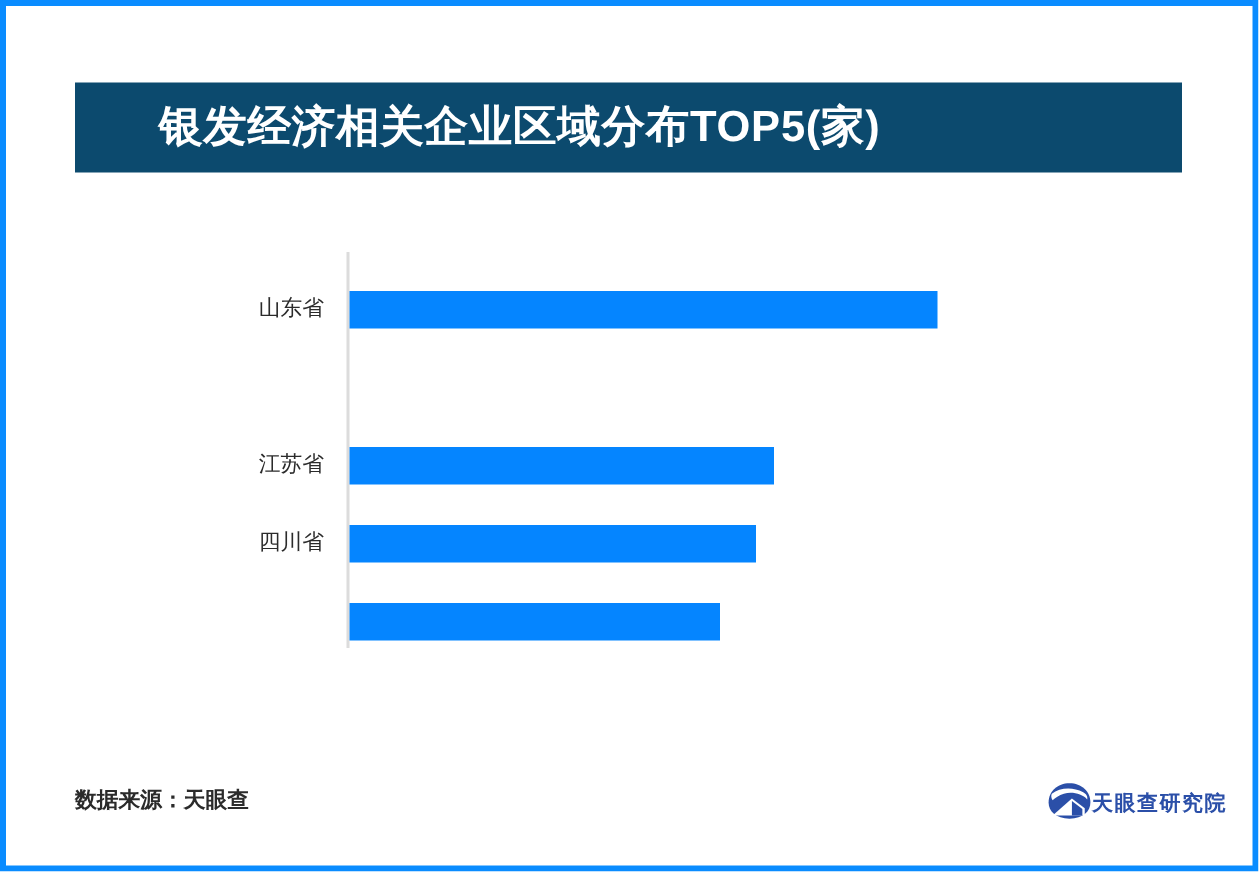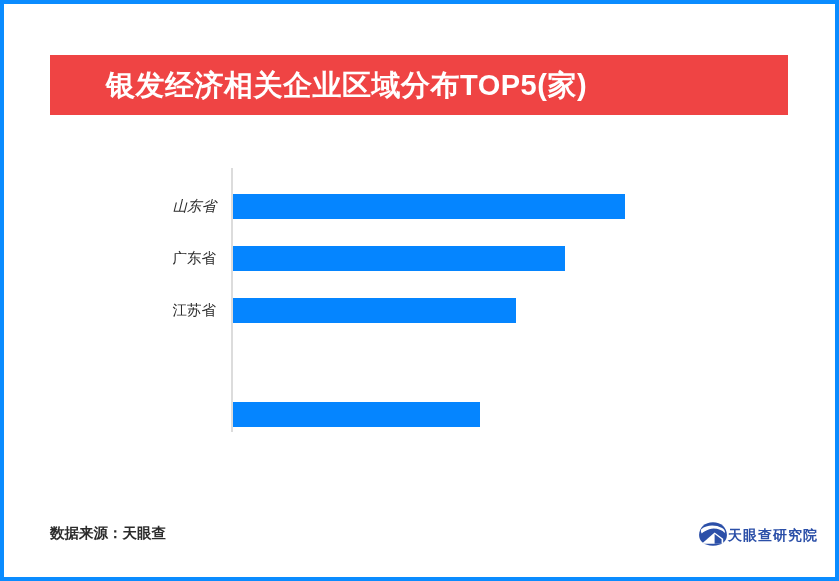--- a/index.html
+++ b/index.html
@@ -22,21 +22,21 @@
     background: #ffffff;
   }
 
   
   #title-banner {
     position: absolute;
     left: 46px;
     top: 51px;
     width: 738px;
     height: 60px;
-    background: #ef4444;
+    background: #0c4a6e;
     display: flex;
     align-items: center;
     padding-left: 56px;
     box-sizing: border-box;
   }
   #title-text {
     color: #ffffff;
     font-size: 29px;
     font-weight: 700;
     letter-spacing: 0.5px;
@@ -125,35 +125,35 @@
 
 <div id="page">
 
   <div id="title-banner">
     <div id="title-text">银发经济相关企业区域分布TOP5(家)</div>
   </div>
 
   <div id="chart">
     <div id="axis-line" style="background: rgb(220, 220, 220);"></div>
 
-    <div class="cat-row" id="row-0" style="top:190px;font-style:italic;">
+    <div class="cat-row" id="row-0" style="top:190px;">
       <div class="cat-label">山东省</div>
       <div class="bar" id="bar-0" style="width: 392px; background: rgb(5, 133, 255);"></div>
     </div>
 
-    <div class="cat-row" id="row-1" style="top:242px;">
-      <div class="cat-label">广东省</div>
-      <div class="bar" id="bar-1" style="width: 332px; background: rgb(5, 133, 255);"></div>
-    </div>
 
     <div class="cat-row" id="row-2" style="top:294px;">
       <div class="cat-label">江苏省</div>
       <div class="bar" id="bar-2" style="width: 283px; background: rgb(5, 133, 255);"></div>
     </div>
 
+    <div class="cat-row" id="row-3" style="top:346px;">
+      <div class="cat-label">四川省</div>
+      <div class="bar" id="bar-3" style="width: 271px; background: rgb(5, 133, 255);"></div>
+    </div>
 
     <div class="cat-row" id="row-4" style="top:398px;">
       <div class="bar" id="bar-4" style="width: 247px; background: rgb(5, 133, 255);"></div>
     </div>
   </div>
 
   <div id="source-note">数据来源：天眼查</div>
 
   <div id="logo-block">
     <svg id="logo-mark" viewBox="0 0 56 46">

